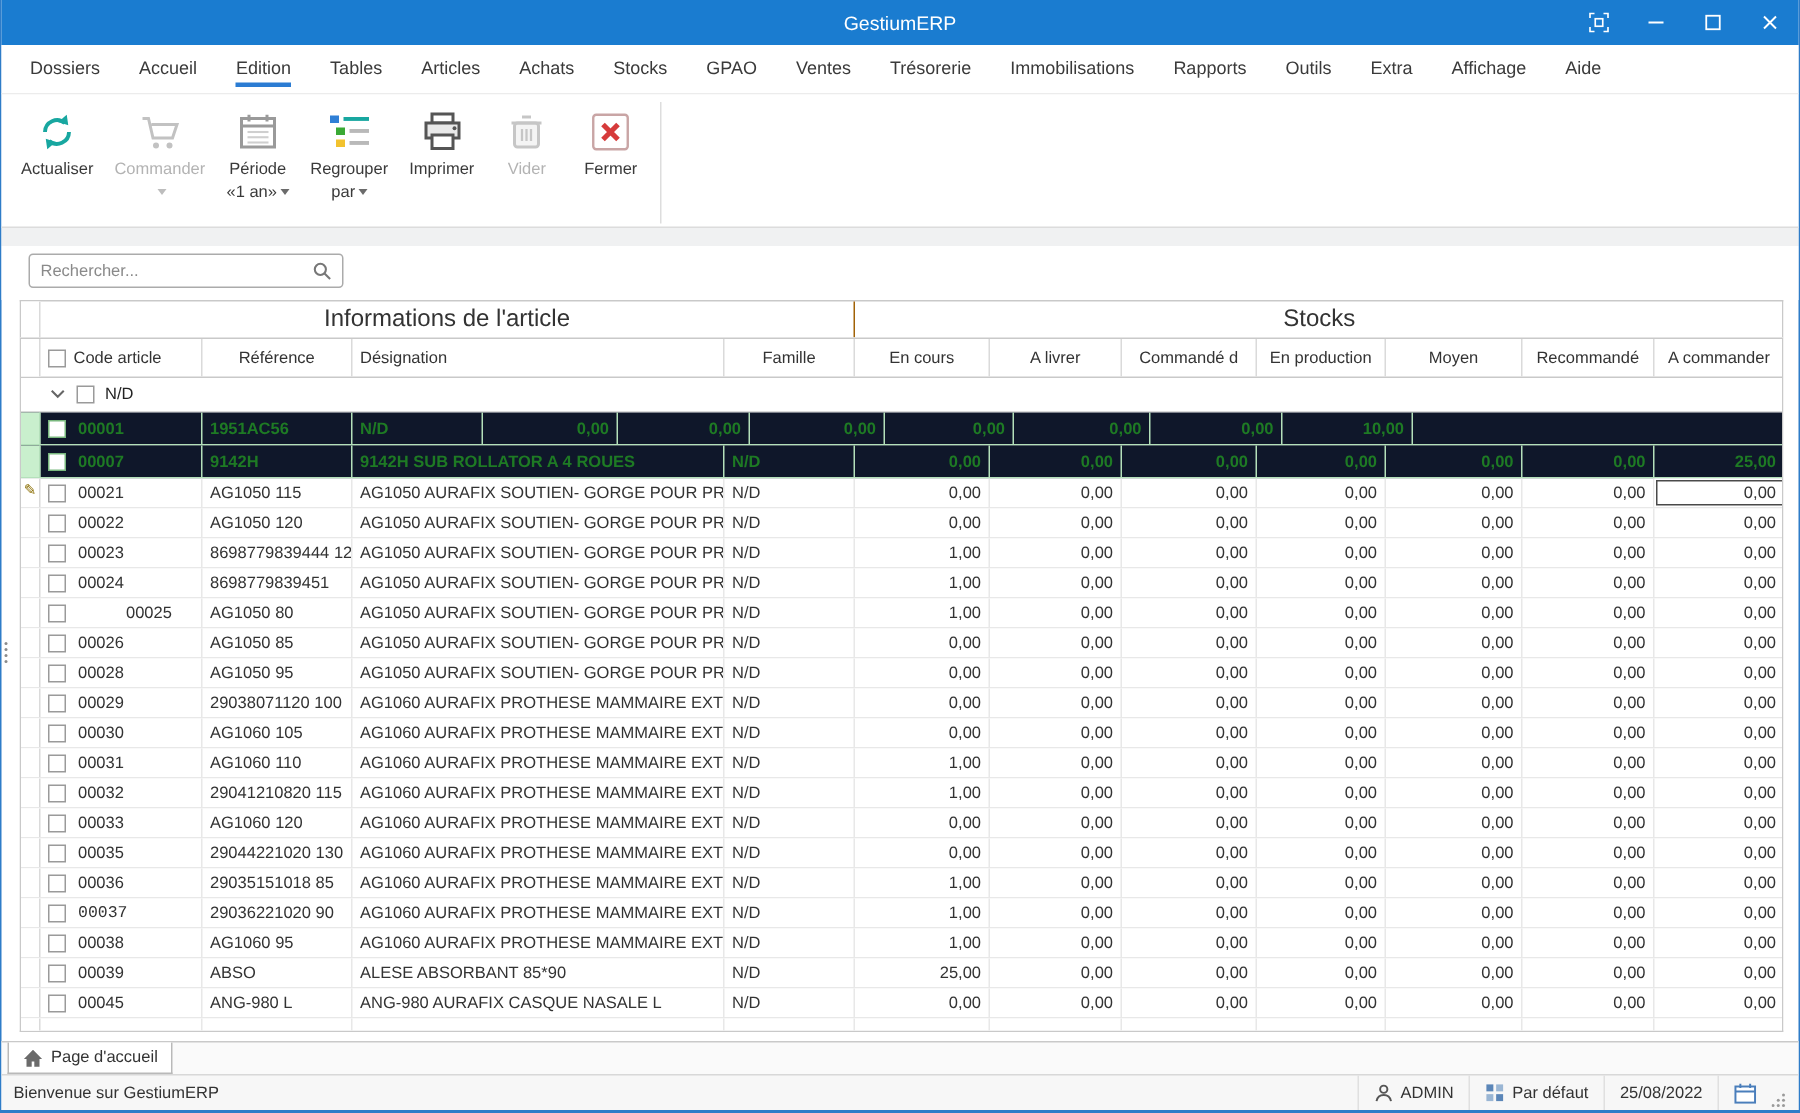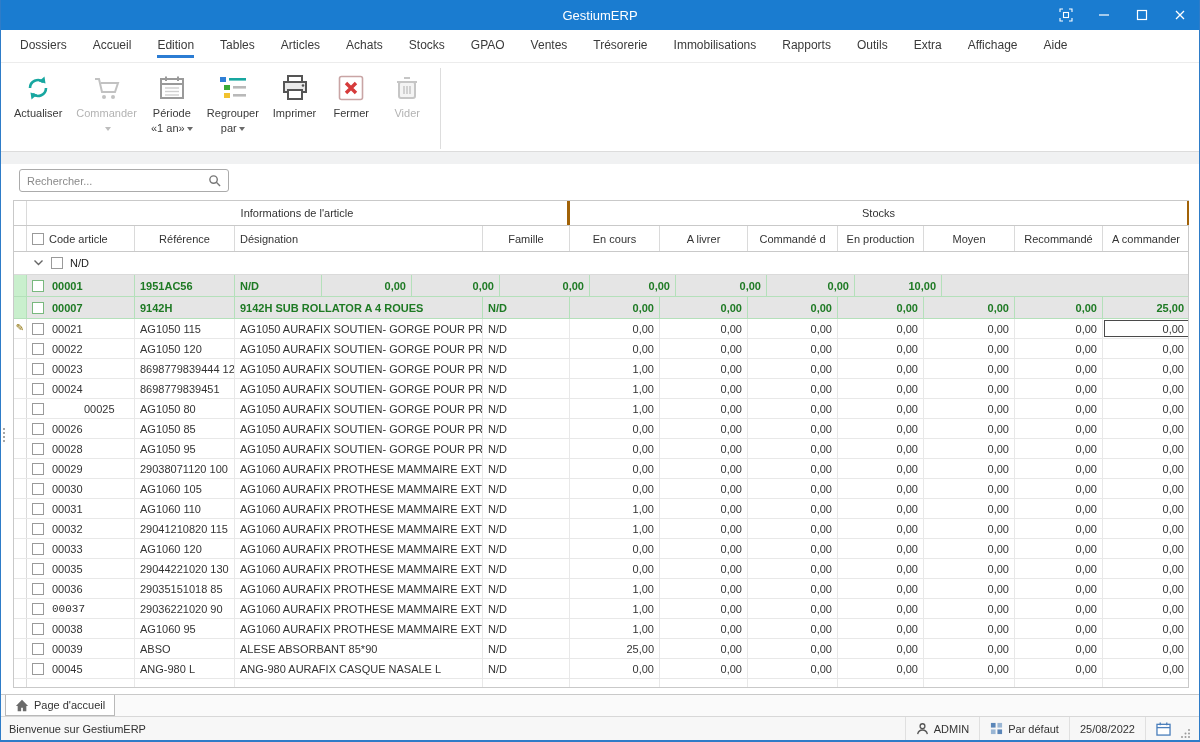--- a/index.html
+++ b/index.html
@@ -29,29 +29,29 @@
   
   .toolrow{height:36px;background:#fff;padding:5px 0 0 18px;flex:0 0 auto}
   .searchbox{width:210px;height:23px;border:1px solid #ababab;border-radius:3px;display:flex;align-items:center;padding:0 7px;background:#fff}
   .searchbox input{border:none;outline:none;flex:1;font-size:11px;color:#333;font-family:inherit;background:transparent}
   .searchbox input::placeholder{color:#8a8a8a}
   
   .grid{margin:0 10px 6px 12px;flex:1;display:flex;flex-direction:column;overflow:hidden}
   .ghead-row,.chead-row,.grow,.row{display:flex;flex:0 0 auto}
   .gut{flex:0 0 13px;border-right:1px solid #dadada;background:#fff;font-size:10px;color:#8a6d00;text-align:center;line-height:18px;overflow:hidden}
   .ghead-row{height:25px;border:1px solid #c9c9c9;border-bottom:none;background:#fff}
-  .ghead-cell{display:flex;align-items:center;justify-content:center;font-size:11px;color:#333;border-right:3px solid #a16207;overflow:hidden}
+  .ghead-cell{display:flex;align-items:center;justify-content:center;font-size:16px;color:#333;border-right:1px solid #a16207;overflow:hidden}
   .chead-row{height:27px;border:1px solid #c9c9c9;background:#fff}
   .hcell{display:flex;align-items:center;justify-content:center;gap:5px;font-size:11px;color:#333;padding:0 3px;border-right:1px solid #dadada;overflow:hidden;white-space:nowrap}
   .hcell.left{justify-content:flex-start;padding-left:5px}
   .gridbody{border:1px solid #c9c9c9;border-top:none;overflow:hidden;flex:1;background:#fff}
   .grow{height:23px;border-bottom:1px solid #dadada;align-items:center}
   .grow-cell{display:flex;align-items:center;gap:7px;padding-left:6px;font-size:11px;color:#222;flex:1}
   .row{height:20px;border-bottom:1px solid #e8e8e8;background:#fff}
-  .row.hl{height:22px;background:#e5e5e5;color:#1e7a24;font-weight:bold;border-bottom:1px solid #b4e0ba}
+  .row.hl{height:22px;background:#0f172a;color:#1e7a24;font-weight:bold;border-bottom:1px solid #b4e0ba}
   .row.hl .cell{border-right-color:#b4e0ba}
   .row.hl .gut{background:#c9efcd;border-right-color:#b4e0ba}
   .cell{padding:0 5px;display:flex;align-items:center;border-right:1px solid #e8e8e8;overflow:hidden;white-space:nowrap;font-size:11px;gap:8px}
   .cell.num{justify-content:flex-end}
   .cell.focus{outline:1px solid #4a4a4a;outline-offset:-2px;background:#fff}
   .cb{width:12px;height:12px;border:1px solid #9a9a9a;background:#fff;flex:0 0 12px;display:inline-block}
   .row.hl .cb{border-color:#79b87e}
   
   .tabbar{height:22px;background:#fafafa;border-top:1px solid #c9c9c9;display:flex;align-items:stretch;padding-left:4px;flex:0 0 auto}
   .tab{display:flex;align-items:center;gap:5px;padding:0 9px;font-size:11px;color:#333;border:1px solid #b9b9b9;border-top:none;background:#fff;white-space:nowrap}
@@ -175,44 +175,44 @@
       <span class="ricon">
         <svg width="30" height="30" viewBox="0 0 30 30" fill="none">
           <rect x="8" y="3" width="14" height="6" fill="#fff" stroke="#555" stroke-width="2"></rect>
           <rect x="4" y="9" width="22" height="10" fill="#e9e9e9" stroke="#555" stroke-width="2"></rect>
           <rect x="8" y="17" width="14" height="9" fill="#fff" stroke="#555" stroke-width="2"></rect>
           <circle cx="23" cy="12.5" r="1.3" fill="#555"></circle>
         </svg>
       </span>
       <span class="rlabel">Imprimer</span>
     </div>
-    <div class="rbtn">
-      <span class="ricon">
-        <svg width="30" height="30" viewBox="0 0 30 30" fill="none">
-          <rect x="3.5" y="3.5" width="23" height="23" rx="2" fill="#fff" stroke="#c9a5a5" stroke-width="1.6"></rect>
-          <path d="M10 10l10 10M20 10L10 20" stroke="#d63b3b" stroke-width="3.4"></path>
-        </svg>
-      </span>
-      <span class="rlabel">Fermer</span>
-    </div>
     <div class="rbtn disabled">
       <span class="ricon">
         <svg width="26" height="28" viewBox="0 0 26 28" fill="none">
           <rect x="5" y="8" width="16" height="16" rx="2" fill="#f4f4f4" stroke="#c6c6c6" stroke-width="2"></rect>
           <line x1="3" y1="8" x2="23" y2="8" stroke="#c6c6c6" stroke-width="2"></line>
           <line x1="10" y1="4" x2="16" y2="4" stroke="#c6c6c6" stroke-width="2"></line>
           <g stroke="#c6c6c6" stroke-width="1.5">
               <line x1="10" y1="12" x2="10" y2="20"></line>
               <line x1="13" y1="12" x2="13" y2="20"></line>
               <line x1="16" y1="12" x2="16" y2="20"></line>
             </g>
         </svg>
       </span>
       <span class="rlabel">Vider</span>
     </div>
+    <div class="rbtn">
+      <span class="ricon">
+        <svg width="30" height="30" viewBox="0 0 30 30" fill="none">
+          <rect x="3.5" y="3.5" width="23" height="23" rx="2" fill="#fff" stroke="#c9a5a5" stroke-width="1.6"></rect>
+          <path d="M10 10l10 10M20 10L10 20" stroke="#d63b3b" stroke-width="3.4"></path>
+        </svg>
+      </span>
+      <span class="rlabel">Fermer</span>
+    </div>
     <div class="ribbon-sep"></div>
   </div>
 
   <div class="strip"></div>
 
   <div class="toolrow">
     <div class="searchbox">
       <input type="text" placeholder="Rechercher..." style="">
       <svg width="13" height="13" viewBox="0 0 14 14">
         <circle cx="6" cy="6" r="4" fill="none" stroke="#777" stroke-width="1.5"></circle>

